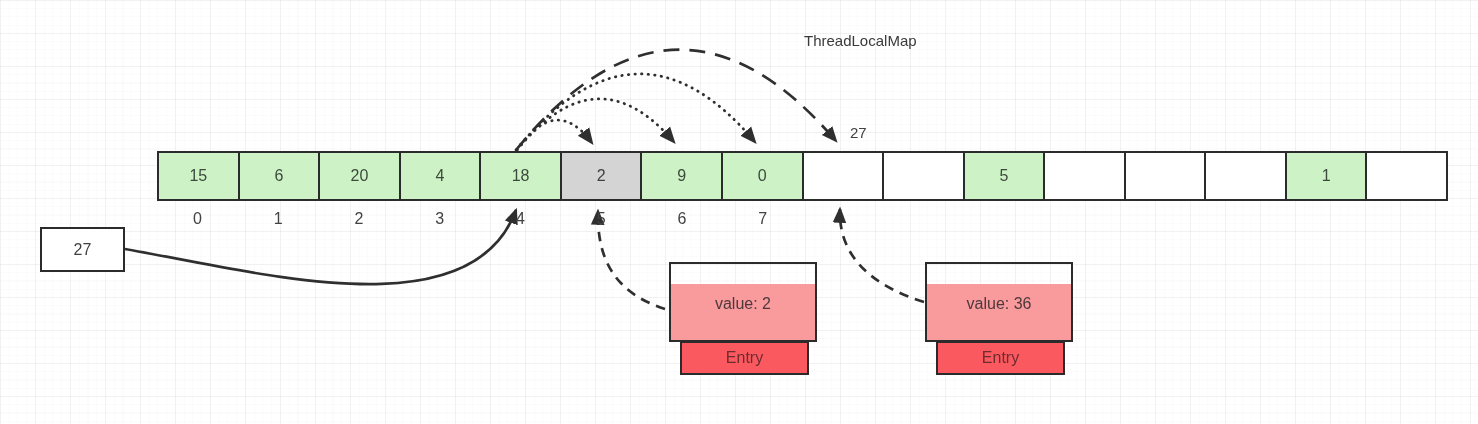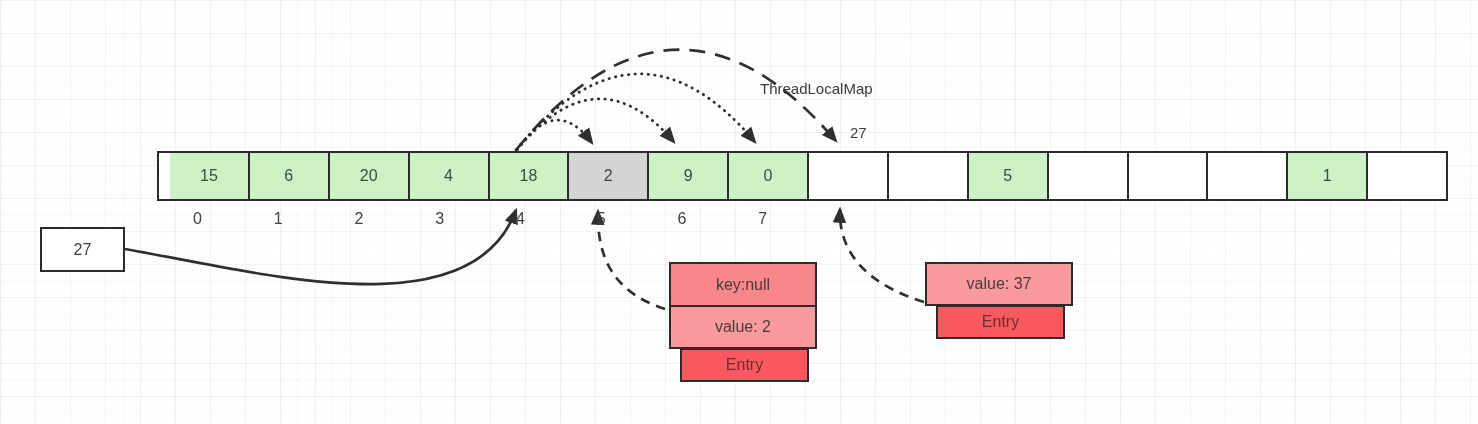--- a/index.html
+++ b/index.html
@@ -9,33 +9,33 @@
     overflow:hidden;
     font-family:"Liberation Sans", sans-serif;
     background:
       repeating-linear-gradient(to right, rgba(110,110,120,0.07) 0 1px, transparent 1px 35px),
       repeating-linear-gradient(to bottom, rgba(110,110,120,0.07) 0 1px, transparent 1px 33px),
       repeating-linear-gradient(to right, rgba(110,110,120,0.022) 0 1px, transparent 1px 8.75px),
       repeating-linear-gradient(to bottom, rgba(110,110,120,0.022) 0 1px, transparent 1px 8.25px),
       #ffffff;
   }
   .title{
-    position:absolute;left:760px;top:32px;
-    font-size:15px;color:var(--title_text);margin-top:48px;
+    position:absolute;left:804px;top:32px;
+    font-size:15px;color:var(--title_text);
   }
   svg.overlay{position:absolute;left:0;top:0;pointer-events:none;}
   svg .dot   {fill:none;stroke:var(--line);stroke-width:2.8;stroke-dasharray:0.4 6.2;stroke-linecap:round;}
   svg .dashbig{fill:none;stroke:var(--line);stroke-width:2.7;stroke-dasharray:16 10;}
   svg .dash  {fill:none;stroke:var(--line);stroke-width:2.7;stroke-dasharray:9.5 7;}
   svg .solid {fill:none;stroke:var(--line);stroke-width:2.7;}
   svg .ah{fill:var(--line);}
   .array-strip{
     position:absolute;left:157px;top:151px;width:1291px;height:50px;
     box-sizing:border-box;border:2.5px solid var(--border);
-    display:flex;background:#fff;padding-left:11px;
+    display:flex;background:#fff;
   }
   .cell{
     flex:1;box-sizing:border-box;border-right:2.5px solid var(--border);
     display:flex;align-items:center;justify-content:center;
   }
   .cell:last-child{border-right:none;}
   .cell.filled{background:var(--cell_filled);}
   .cell.stale {background:var(--cell_stale);}
   .cell.empty {background:var(--cell_empty);}
   .cell span{font-size:16px;color:var(--cell_text);}
@@ -59,21 +59,21 @@
   }
   .entry{position:absolute;top:262px;}
   .entry-rows{
     width:148px;box-sizing:border-box;border:2.5px solid var(--border);
   }
   .entry-key,.entry-value{
     height:41px;line-height:41px;text-align:center;
     font-size:16px;color:var(--entry_text);
   }
   .entry-key{background:var(--entry_key_bg);border-bottom:2.5px solid var(--border);}
-  .entry-value{height:40px;line-height:40px;background:var(--entry_value_bg);}
+  .entry-value{height:56px;line-height:40px;background:var(--entry_value_bg);margin-top:20px;}
   .entry-footer{
     width:129px;height:34px;box-sizing:border-box;margin-left:11px;margin-top:-1px;
     border:2.5px solid var(--border);background:var(--entry_footer_bg);
     text-align:center;line-height:29px;font-size:16px;color:var(--entry_footer_text);
   }
 </style>
 </head>
 <body>
 
 <div class="canvas">
@@ -158,26 +158,25 @@
     </div>
 
   <div class="hash-label">27</div>
 
   <div class="value-box">
     <span>27</span>
   </div>
 
   <div class="entry" style="left:669px">
     <div class="entry-rows">
-      <div class="entry-key">key:null</div>
       <div class="entry-value">value: 2</div>
     </div>
     <div class="entry-footer">Entry</div>
   </div>
 
   <div class="entry" style="left:925px">
     <div class="entry-rows">
-      <div class="entry-value">value: 37</div>
+      <div class="entry-value">value: 36</div>
     </div>
     <div class="entry-footer">Entry</div>
   </div>
 
 </div>
 
 </body></html>

